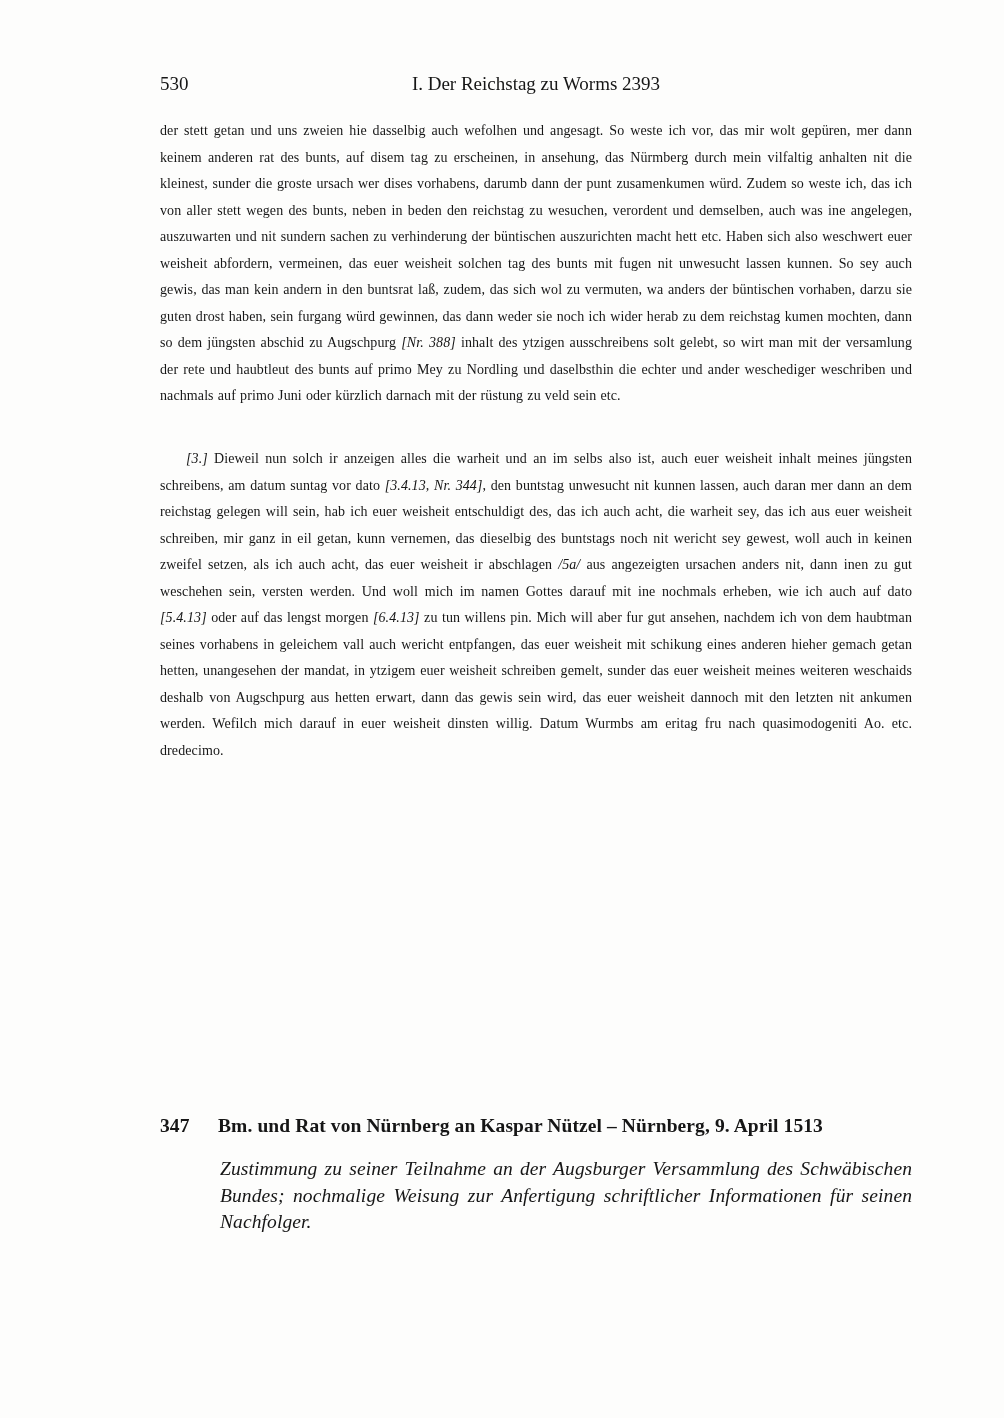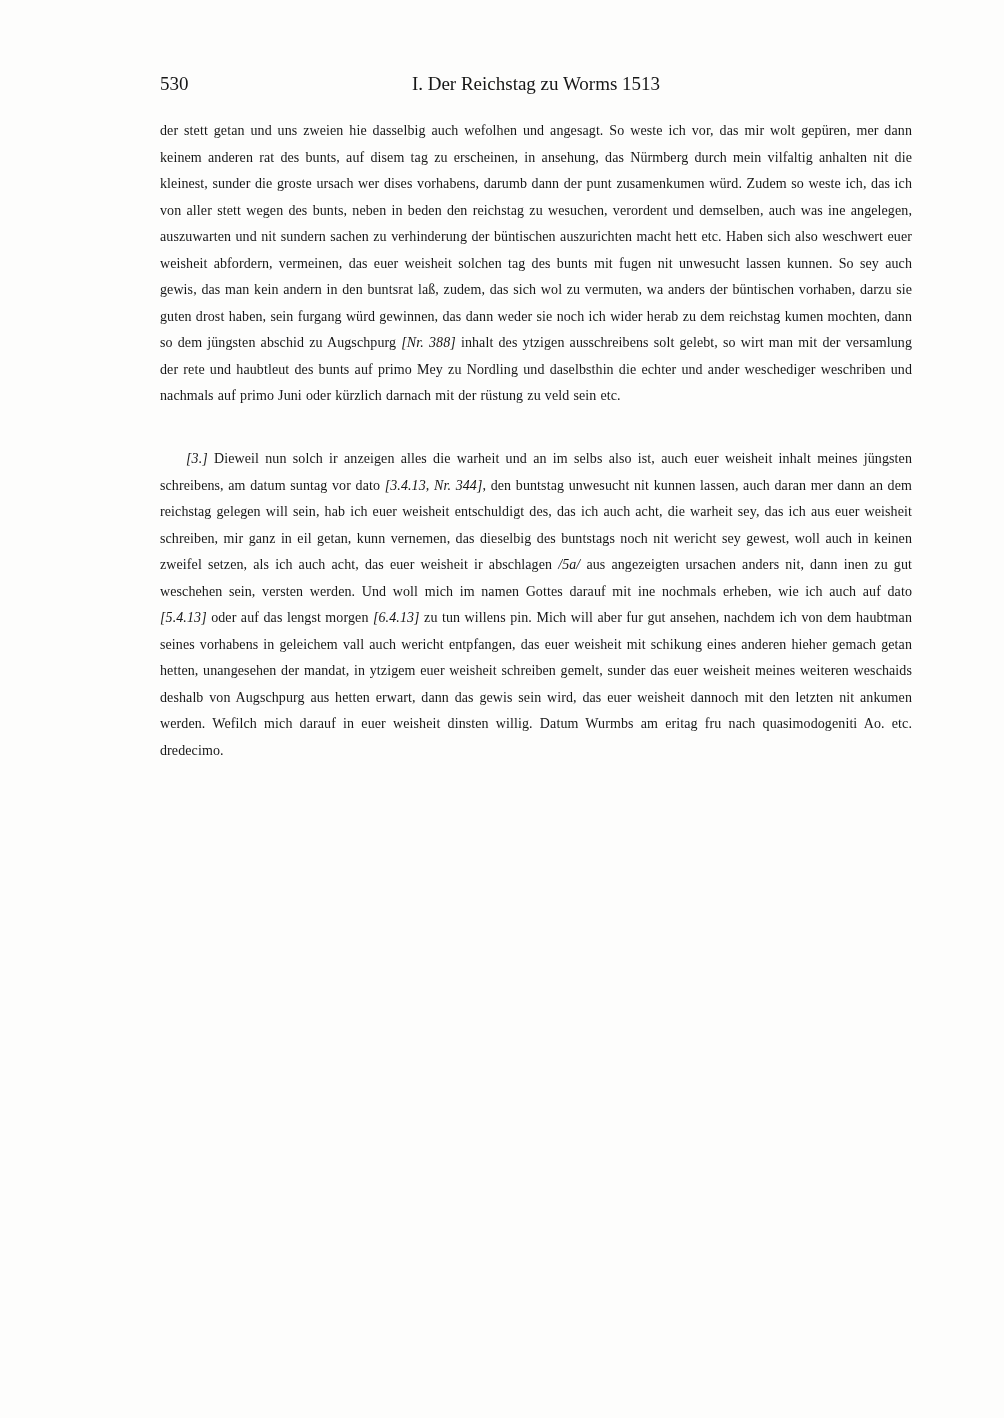--- a/index.html
+++ b/index.html
@@ -68,23 +68,28 @@
     word-spacing: 0.5px;
   }
 </style>
 </head>
 <body>
 
 <div class="page">
   <div class="content">
     <header class="running-head">
       <span class="page-number">530</span>
-      <span class="running-title">I. Der Reichstag zu Worms 1513</span>
+      <span class="running-title">I. Der Reichstag zu Worms 2393</span>
     </header>
     <main class="body-paragraphs">
         <p class="para"><span>der stett getan und uns zweien hie dasselbig auch wefolhen und angesagt. So weste ich vor, das mir wolt gepüren, mer dann keinem anderen rat des bunts, auf disem tag zu erscheinen, in ansehung, das Nürmberg durch mein vilfaltig anhalten nit die kleinest, sunder die groste ursach wer dises vorhabens, darumb dann der punt zusamenkumen würd. Zudem so weste ich, das ich von aller stett wegen des bunts, neben in beden den reichstag zu wesuchen, verordent und demselben, auch was ine angelegen, auszuwarten und nit sundern sachen zu verhinderung der büntischen auszurichten macht hett etc. Haben sich also weschwert euer weisheit abfordern, vermeinen, das euer weisheit solchen tag des bunts mit fugen nit unwesucht lassen kunnen. So sey auch gewis, das man kein andern in den buntsrat laß, zudem, das sich wol zu vermuten, wa anders der büntischen vorhaben, darzu sie guten drost haben, sein furgang würd gewinnen, das dann weder sie noch ich wider herab zu dem reichstag kumen mochten, dann so dem jüngsten abschid zu Augschpurg </span><i>[Nr. 388]</i><span> inhalt des ytzigen ausschreibens solt gelebt, so wirt man mit der versamlung der rete und haubtleut des bunts auf primo Mey zu Nordling und daselbsthin die echter und ander weschediger weschriben und nachmals auf primo Juni oder kürzlich darnach mit der rüstung zu veld sein etc.</span></p>
         <p class="para indent"><i>[3.]</i><span> Dieweil nun solch ir anzeigen alles die warheit und an im selbs also ist, auch euer weisheit inhalt meines jüngsten schreibens, am datum suntag vor dato </span><i>[3.4.13, Nr. 344]</i><span>, den buntstag unwesucht nit kunnen lassen, auch daran mer dann an dem reichstag gelegen will sein, hab ich euer weisheit entschuldigt des, das ich auch acht, die warheit sey, das ich aus euer weisheit schreiben, mir ganz in eil getan, kunn vernemen, das dieselbig des buntstags noch nit wericht sey gewest, woll auch in keinen zweifel setzen, als ich auch acht, das euer weisheit ir abschlagen </span><i>/5a/</i><span> aus angezeigten ursachen anders nit, dann inen zu gut weschehen sein, versten werden. Und woll mich im namen Gottes darauf mit ine nochmals erheben, wie ich auch auf dato </span><i>[5.4.13]</i><span> oder auf das lengst morgen </span><i>[6.4.13]</i><span> zu tun willens pin. Mich will aber fur gut ansehen, nachdem ich von dem haubtman seines vorhabens in geleichem vall auch wericht entpfangen, das euer weisheit mit schikung eines anderen hieher gemach getan hetten, unangesehen der mandat, in ytzigem euer weisheit schreiben gemelt, sunder das euer weisheit meines weiteren weschaids deshalb von Augschpurg aus hetten erwart, dann das gewis sein wird, das euer weisheit dannoch mit den letzten nit ankumen werden. Wefilch mich darauf in euer weisheit dinsten willig. Datum Wurmbs am eritag fru nach quasimodogeniti Ao. etc. dredecimo.</span></p>
       </main>
   </div>
 
   <section class="entry">
+    <div class="entry-heading">
+      <span class="entry-number">347</span>
+      <span class="entry-title">Bm. und Rat von Nürnberg an Kaspar Nützel – Nürnberg, 9. April 1513</span>
+    </div>
+    <p class="entry-summary">Zustimmung zu seiner Teilnahme an der Augsburger Versammlung des Schwäbischen Bundes; nochmalige Weisung zur Anfertigung schriftlicher Informationen für seinen Nachfolger.</p>
   </section>
 </div>
 
 </body></html>

